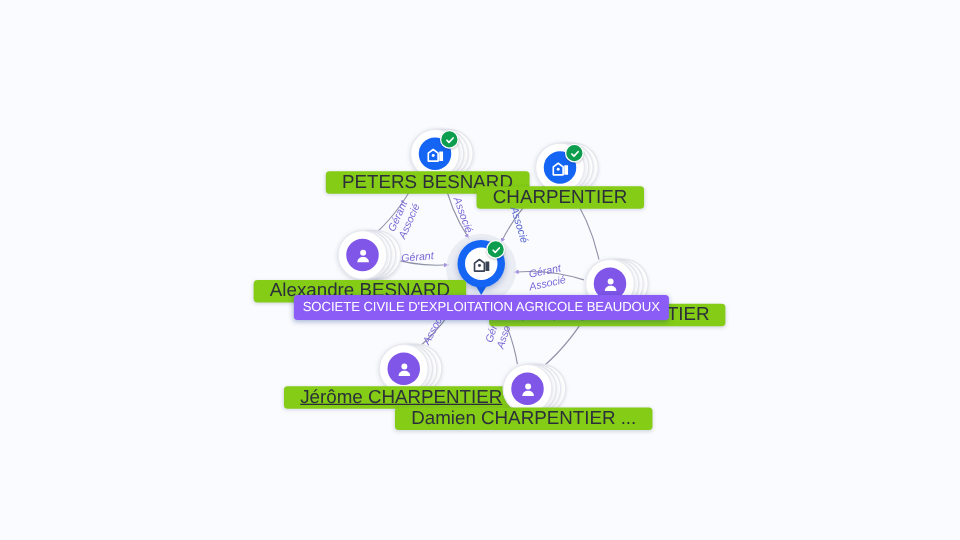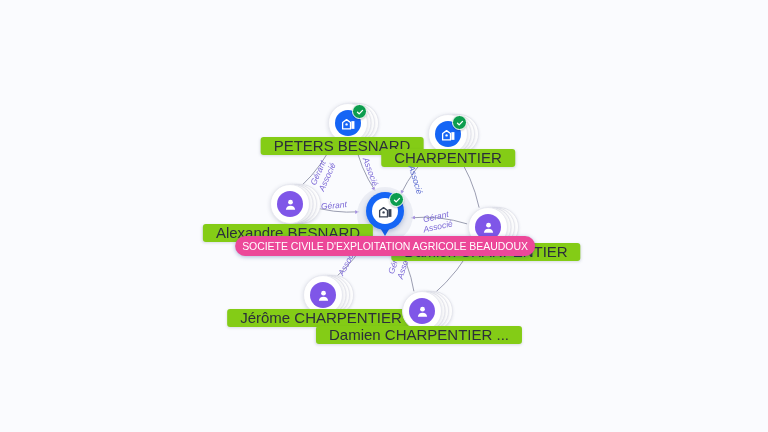--- a/index.html
+++ b/index.html
@@ -148,26 +148,26 @@
     white-space: nowrap;
     background: #84cc16;
     color: #2b2f3a;
     font-size: 15px;
     line-height: 14px;
     padding: 2px 13px;
     border-radius: 3px;
     box-shadow: 0 1px 3px rgba(40,50,90,0.16);
   }
   .node-label.selected {
-    background: #ec4899;
+    background: #8b5cf6;
     color: #ffffff;
     font-size: 10.5px;
     letter-spacing: -0.05px;
     padding: 3px 7px;
-    border-radius: 10px;
+    border-radius: 3px;
     box-shadow: 0 1px 4px rgba(21,60,140,0.35);
     z-index: 40;
   }
   .node-label.occluded { z-index: 5; }
 
   
   .edge-label {
     position: absolute;
     transform-origin: 50% 50%;
     white-space: nowrap;
@@ -308,21 +308,21 @@
           <div class="node-face">
             <div class="disc-inner person">
               <svg width="15" height="15" viewBox="0 0 24 24" aria-hidden="true">
                 <circle cx="12" cy="8.2" r="3.8" fill="#ffffff"></circle>
                 <path d="M4.6 20.4c0-4.1 3.3-6.6 7.4-6.6s7.4 2.5 7.4 6.6z" fill="#ffffff"></path>
               </svg>
             </div>
           </div>
         </div>
       </div>
-      <div class="node-label" style="left: 321px; top: 309px;">Jérôme CHARPENTIER</div>
+      <div class="node-label" style="left: 321px; top: 309px; text-decoration: underline;">Jérôme CHARPENTIER</div>
       <div class="node" style="left: 421px; top: 310px;">
         <div class="node-stack">
           <div class="stack-disc d1"></div>
           <div class="stack-disc d2"></div>
           <div class="stack-disc d3"></div>
           <div class="node-face">
             <div class="disc-inner person">
               <svg width="15" height="15" viewBox="0 0 24 24" aria-hidden="true">
                 <circle cx="12" cy="8.2" r="3.8" fill="#ffffff"></circle>
                 <path d="M4.6 20.4c0-4.1 3.3-6.6 7.4-6.6s7.4 2.5 7.4 6.6z" fill="#ffffff"></path>

